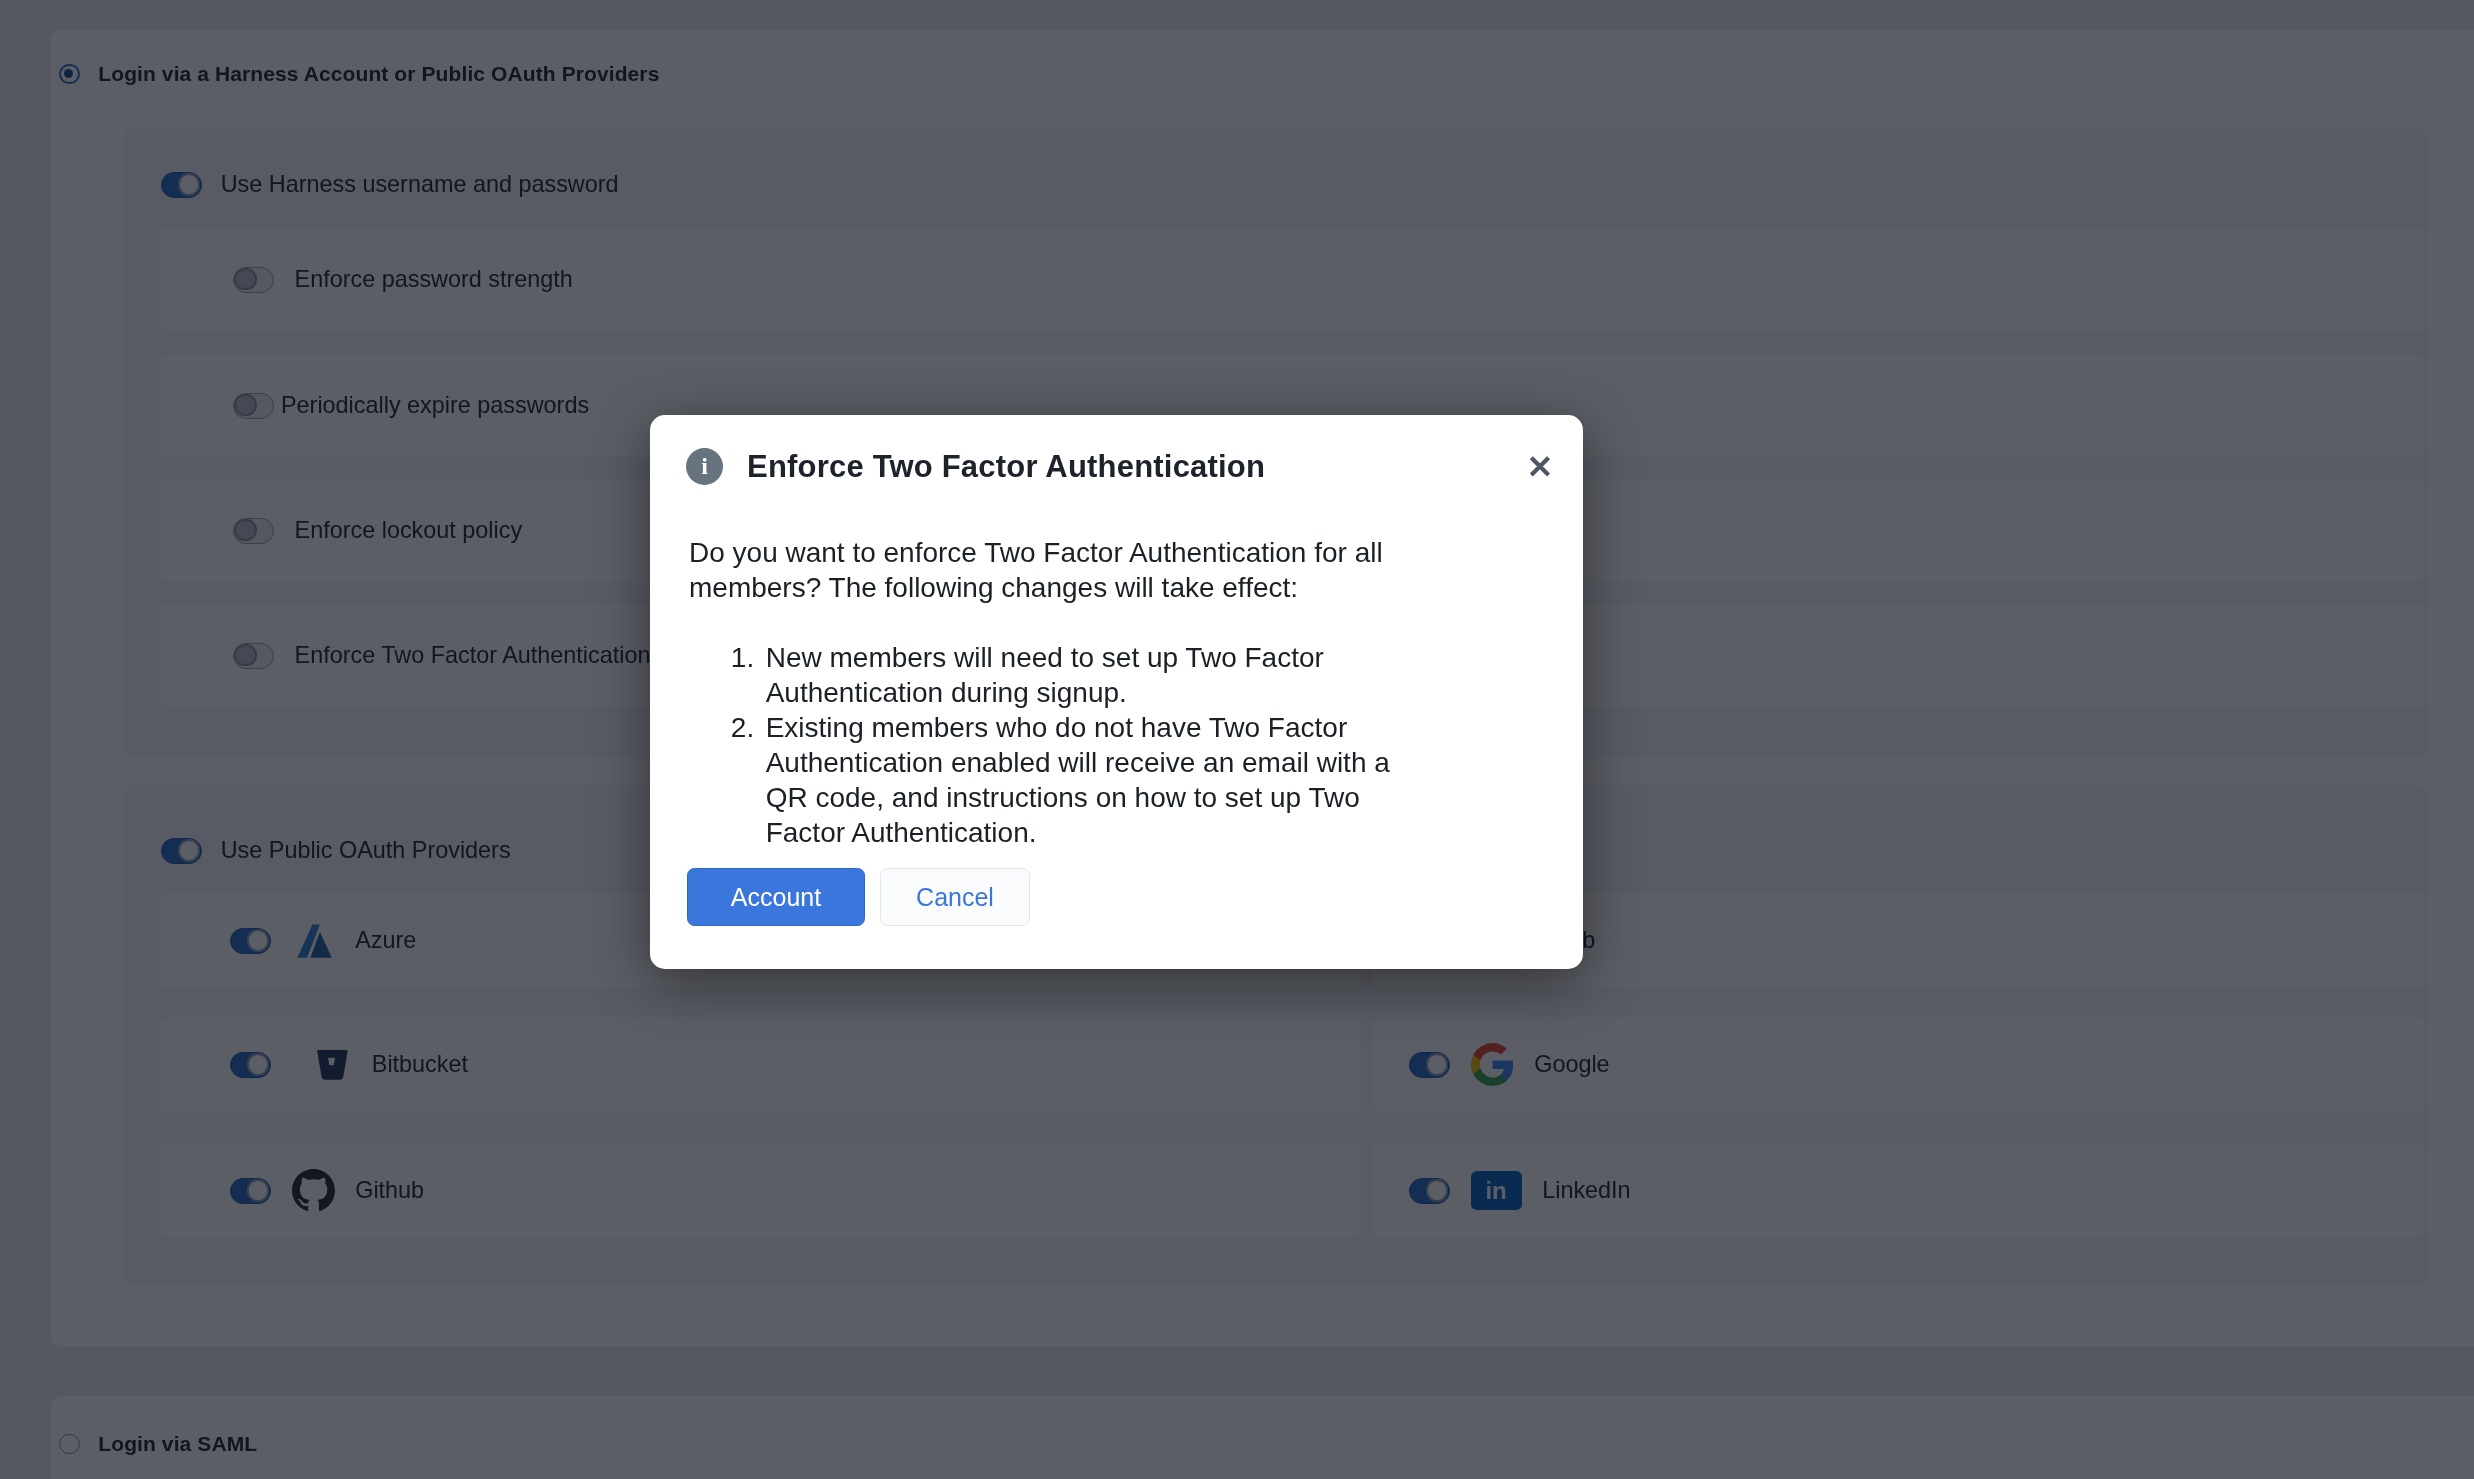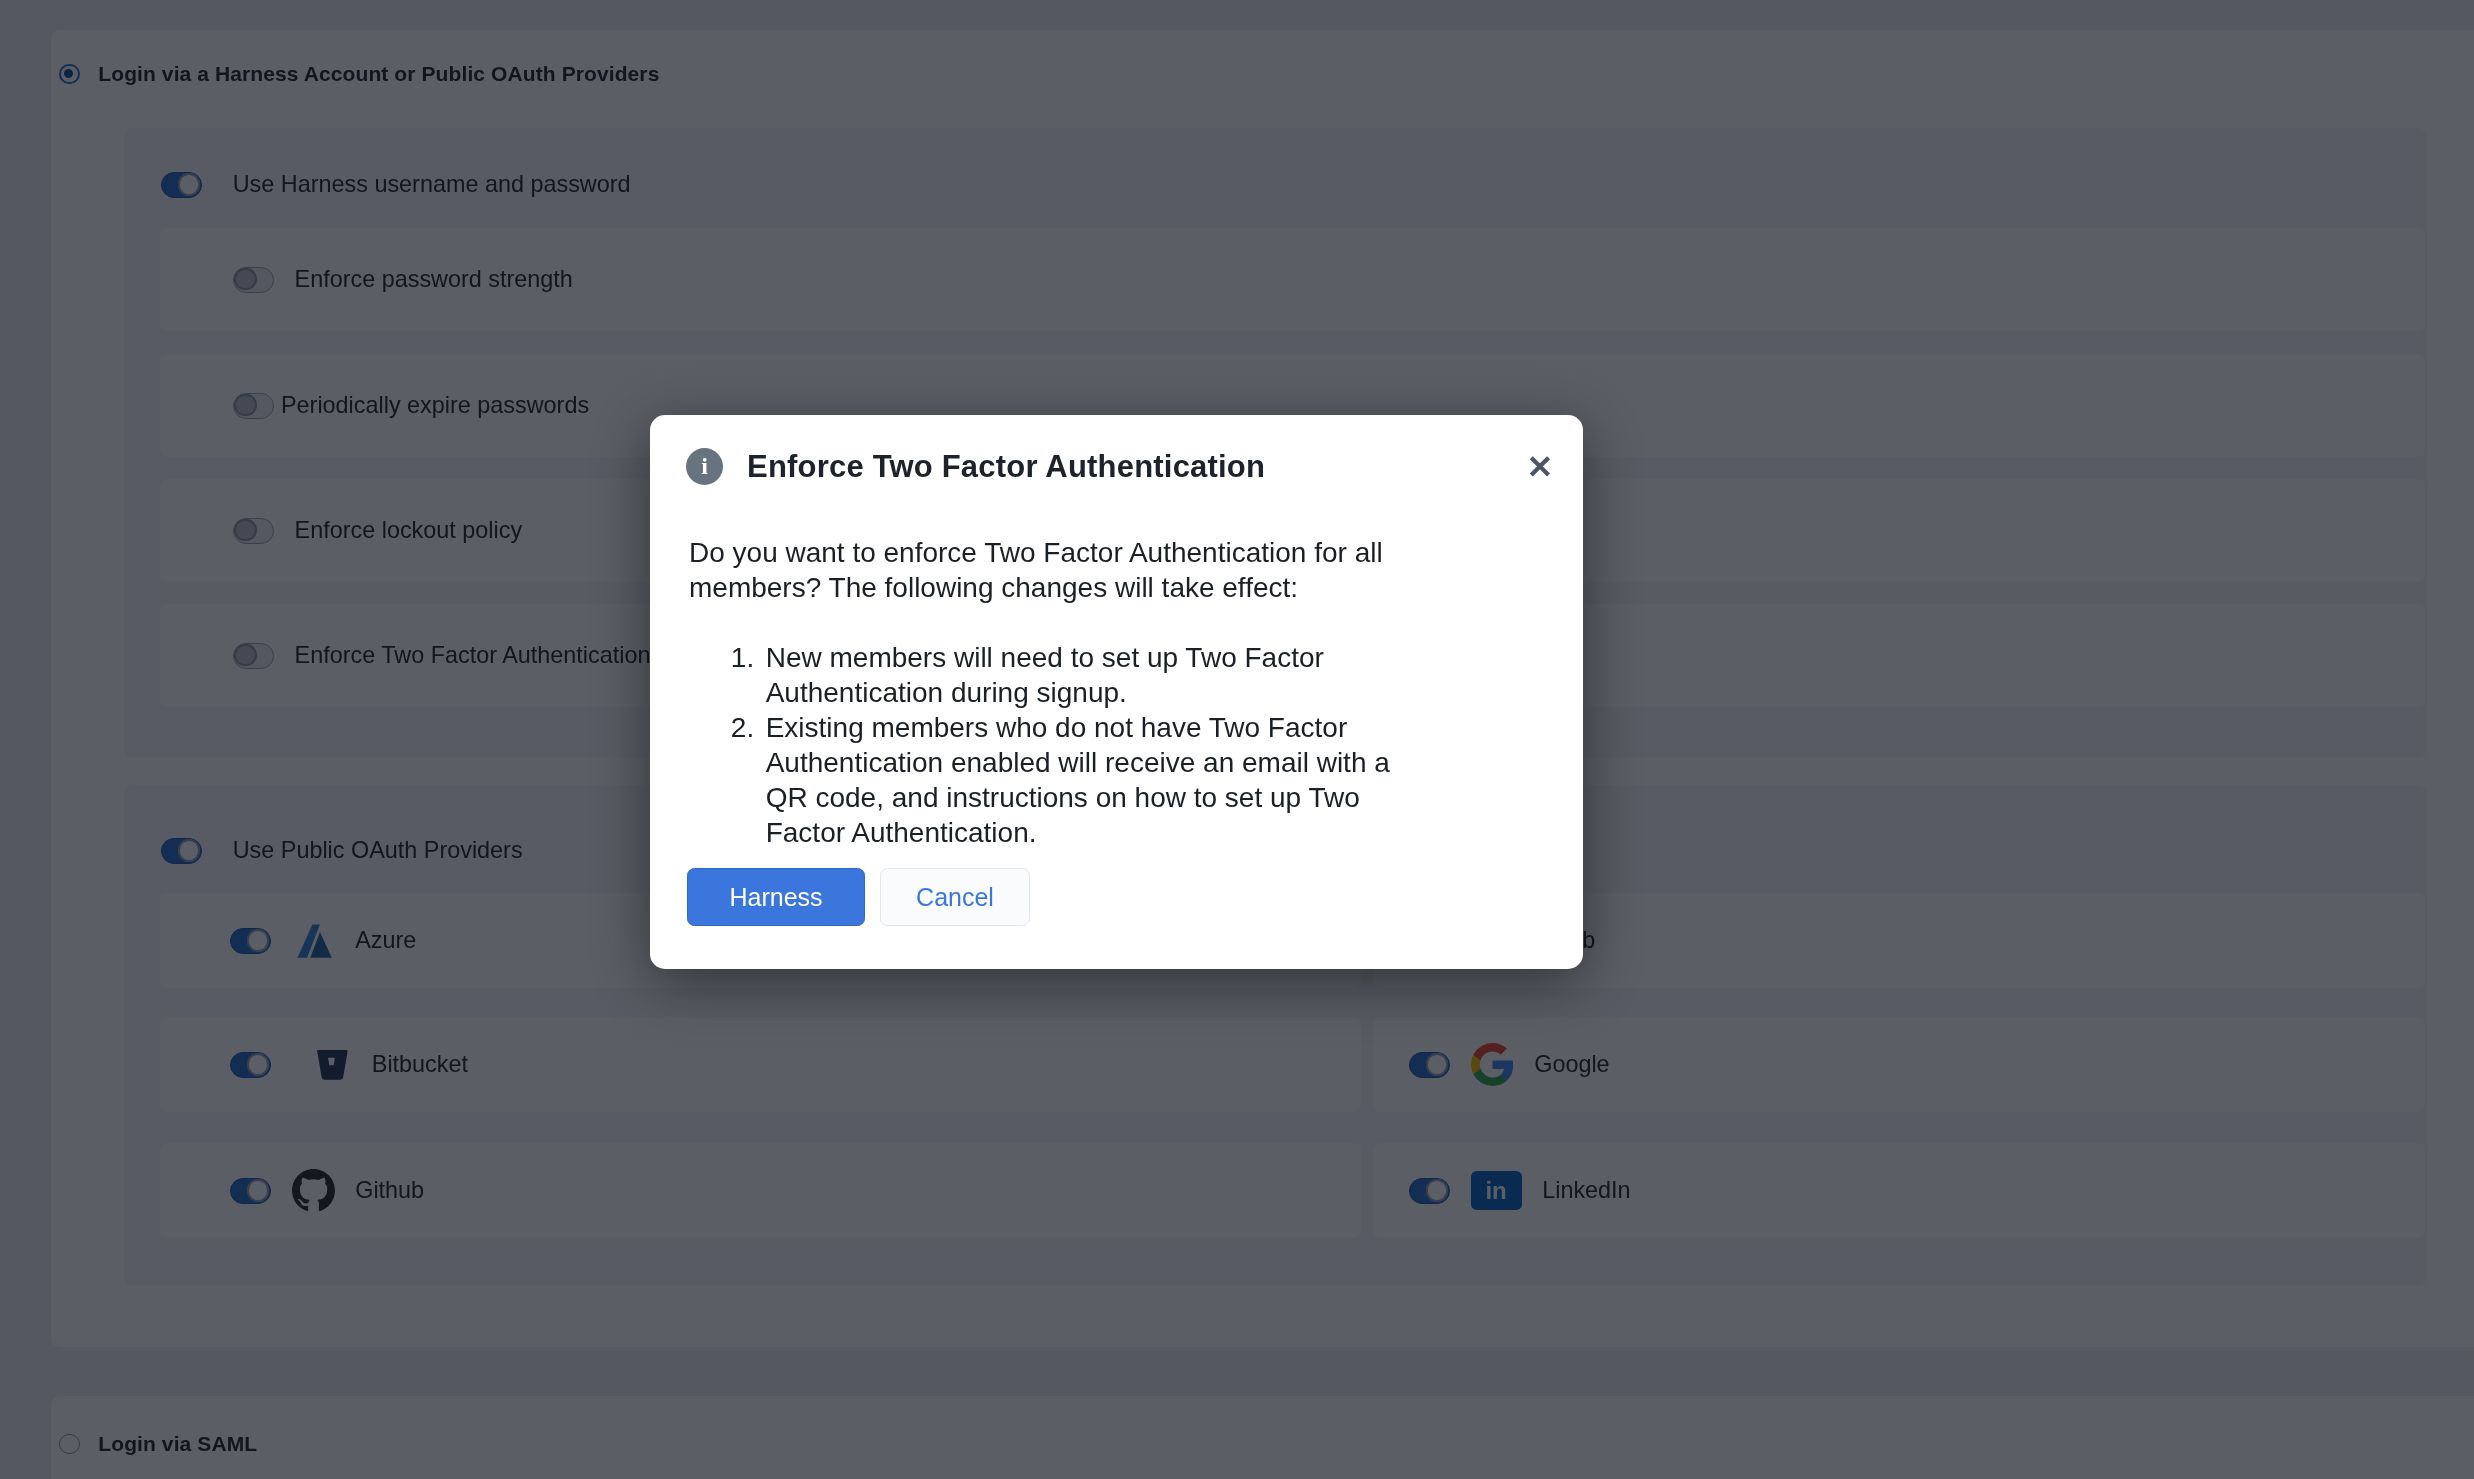--- a/index.html
+++ b/index.html
@@ -24,21 +24,21 @@
 
   .group-card{position:absolute;background:var(--card);border-radius:9.4px;}
   .setting-row{position:absolute;background:var(--row);border-radius:8.4px;border:0.9px solid rgba(20,30,50,.04);display:flex;align-items:center;}
 
   .toggle{width:41px;height:26px;border-radius:13px;position:relative;flex:0 0 auto;cursor:pointer;}
   .toggle.on{background:var(--toggle-on);border:0.9px solid #1d5bb0;}
   .toggle.on::after{content:"";position:absolute;right:0.9px;top:0.9px;width:22.5px;height:22.5px;border-radius:50%;background:#fff;box-shadow:inset 0 0 0 1.9px rgba(10,40,90,.45);}
   .toggle.off{background:#e9ebf0;border:1.9px solid #9aa0ae;}
   .toggle.off::after{content:"";position:absolute;left:0px;top:0px;width:22.5px;height:22.5px;border-radius:50%;background:#b9bec9;box-shadow:inset 0 0 0 1.9px #8f95a4;}
 
-  .toggle-label{font-size:23.4px;color:var(--ink);font-weight:500;margin-left:12px;}
+  .toggle-label{font-size:23.4px;color:var(--ink);font-weight:500;}
   .row-label{font-size:23.4px;color:var(--ink);font-weight:500;white-space:nowrap;}
   .abs{position:absolute;}
 
   .provider-icon{flex:0 0 auto;display:flex;align-items:center;justify-content:center;}
   .linkedin-badge{width:51px;height:39px;border-radius:5.6px;background:#0a66c2;color:#fff;font-weight:700;font-size:24px;display:flex;align-items:center;justify-content:center;}
 
   .overlay{position:absolute;inset:0;background:rgba(11,15,26,.67);z-index:10;}
 
   .modal{position:absolute;left:650px;top:415px;width:933px;height:554px;background:#fff;border-radius:15px;z-index:20;box-shadow:0 13px 56px rgba(0,0,0,.45);}
   .modal-header{position:absolute;left:36px;top:33px;display:flex;align-items:center;gap:24px;}
@@ -174,19 +174,19 @@
 
     <div class="modal-body">
       <div class="modal-intro">Do you want to enforce Two Factor Authentication for all members? The following changes will take effect:</div>
       <ol class="modal-list">
         <li>New members will need to set up Two Factor Authentication during signup.</li>
         <li>Existing members who do not have Two Factor Authentication enabled will receive an email with a QR code, and instructions on how to set up Two Factor Authentication.</li>
       </ol>
     </div>
 
     <div class="modal-actions">
-      <button class="btn btn-primary">Harness</button>
+      <button class="btn btn-primary">Account</button>
       <button class="btn btn-secondary">Cancel</button>
     </div>
   </div>
 
 </div>
 
 
 </body></html>

